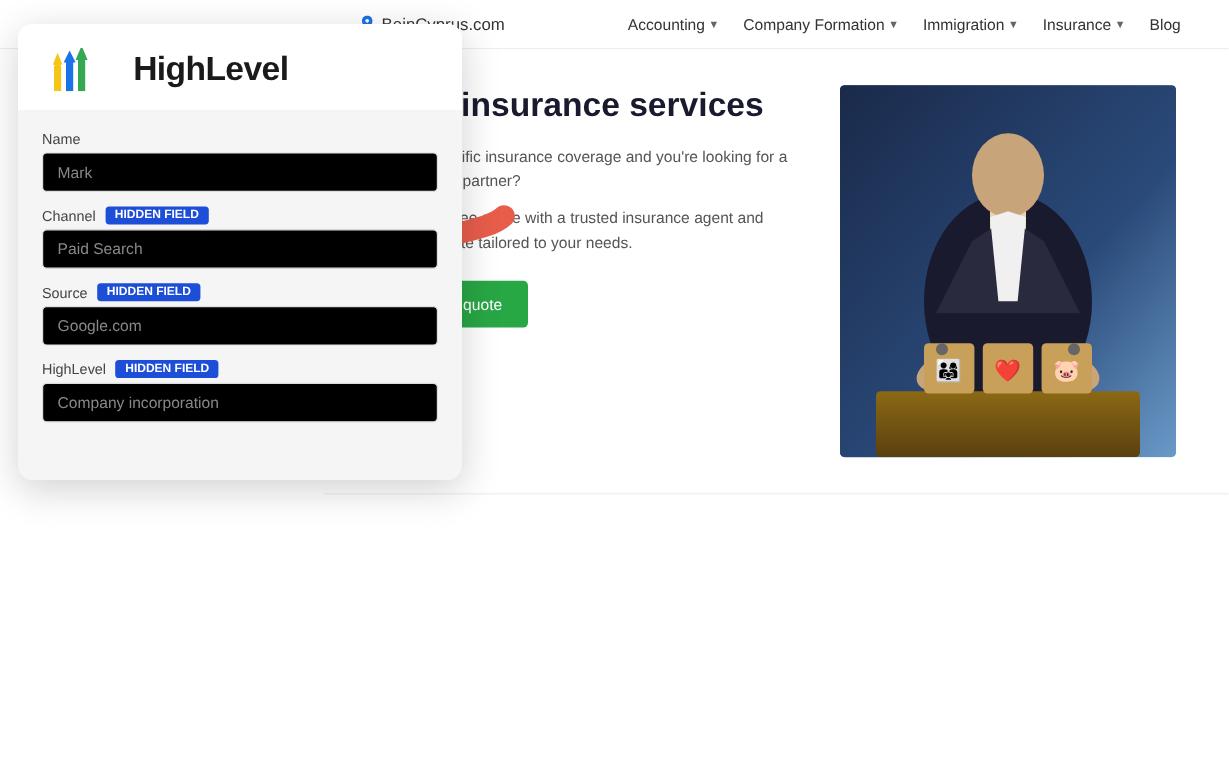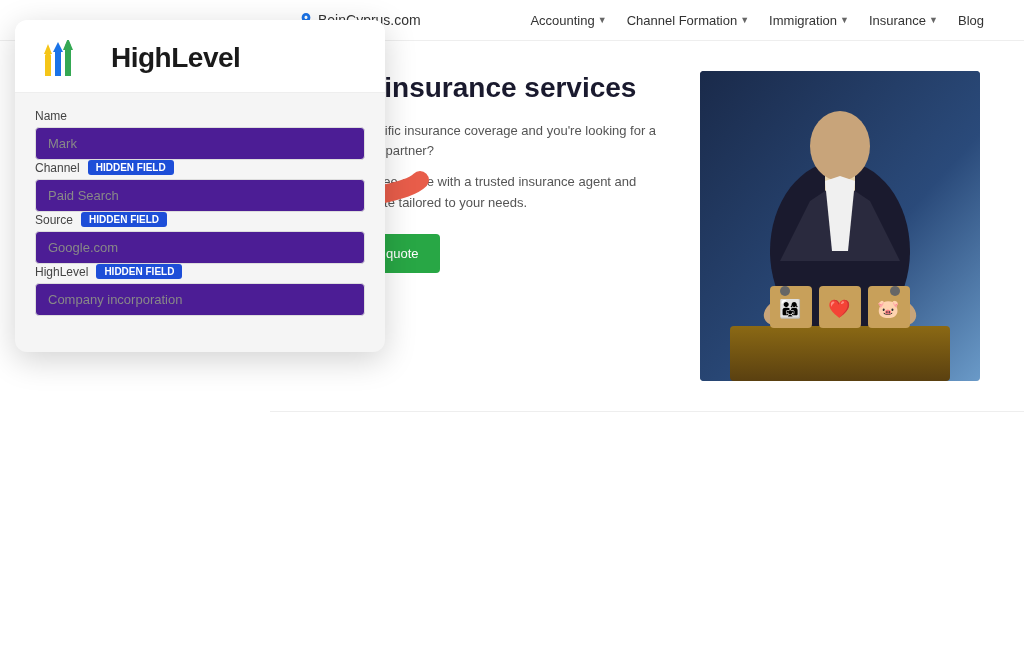--- a/index.html
+++ b/index.html
@@ -160,20 +160,21 @@
       font-weight: 700;
       color: #1a1a1a;
       letter-spacing: -0.5px;
     }
 
     .form-body {
       padding: 16px 20px;
     }
 
     .form-group {
+      margin-bottom: 12px;
     }
 
     .form-label {
       font-size: 12px;
       color: #444;
       margin-bottom: 4px;
       display: flex;
       align-items: center;
       gap: 8px;
     }
@@ -186,21 +187,21 @@
       padding: 2px 8px;
       border-radius: 3px;
       text-transform: uppercase;
     }
 
     .form-input {
       width: 100%;
       padding: 8px 12px;
       border: 1px solid #ddd;
       border-radius: 4px;
-      background: #4c1d95;
+      background: #000000;
       font-size: 13px;
       color: #888;
       outline: none;
     }
 
     
     .website-divider {
       border: none;
       border-top: 1px solid #eee;
       margin: 0 0 0 270px;
@@ -217,21 +218,21 @@
         <path d="M6 0C3.24 0 1 2.24 1 5c0 3.75 5 11 5 11s5-7.25 5-11c0-2.76-2.24-5-5-5zm0 6.75c-.97 0-1.75-.78-1.75-1.75s.78-1.75 1.75-1.75 1.75.78 1.75 1.75-.78 1.75-1.75 1.75z" fill="#1a73e8"></path>
       </svg>
       <span>BeinCyprus.com</span>
     </div>
     <nav class="navbar-nav">
       <div class="nav-item">
         <span>Accounting</span>
         <span class="chevron">▼</span>
       </div>
       <div class="nav-item">
-        <span>Channel Formation</span>
+        <span>Company Formation</span>
         <span class="chevron">▼</span>
       </div>
       <div class="nav-item">
         <span>Immigration</span>
         <span class="chevron">▼</span>
       </div>
       <div class="nav-item">
         <span>Insurance</span>
         <span class="chevron">▼</span>
       </div>

